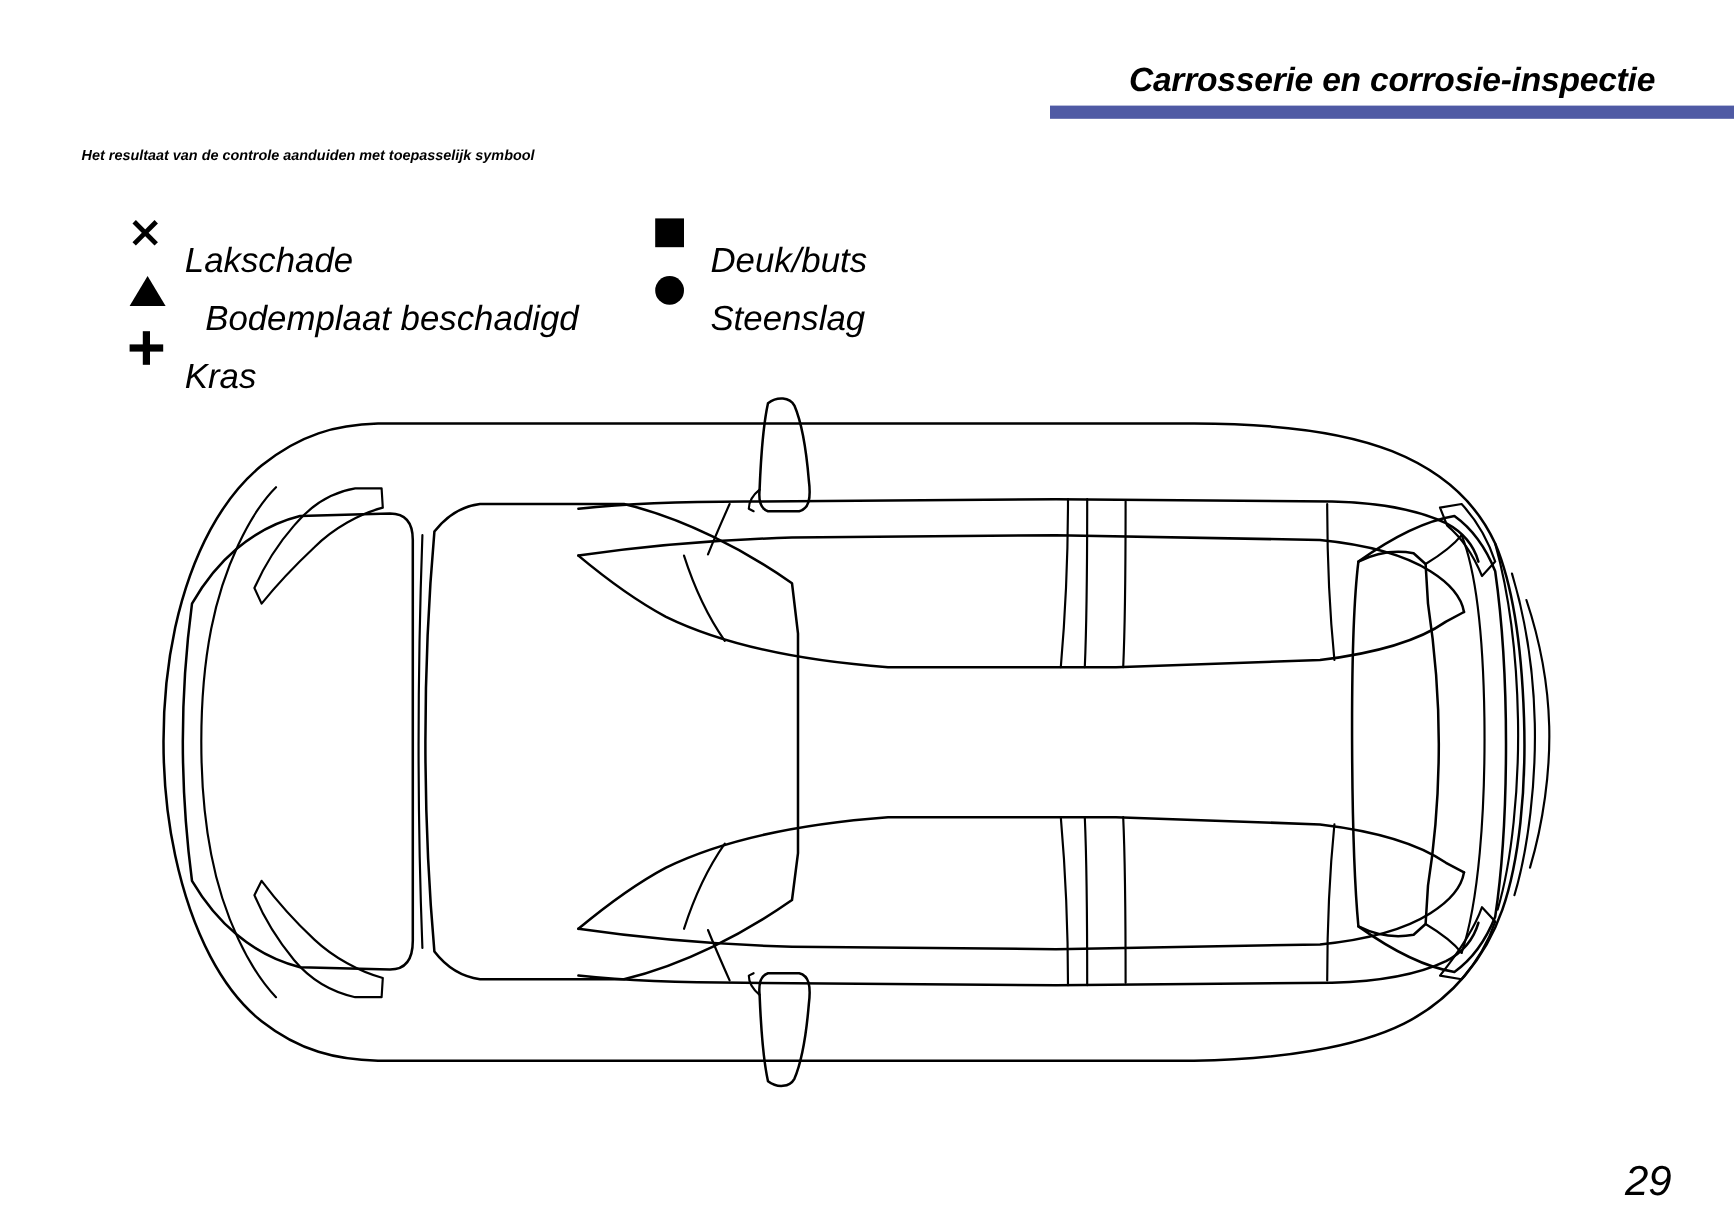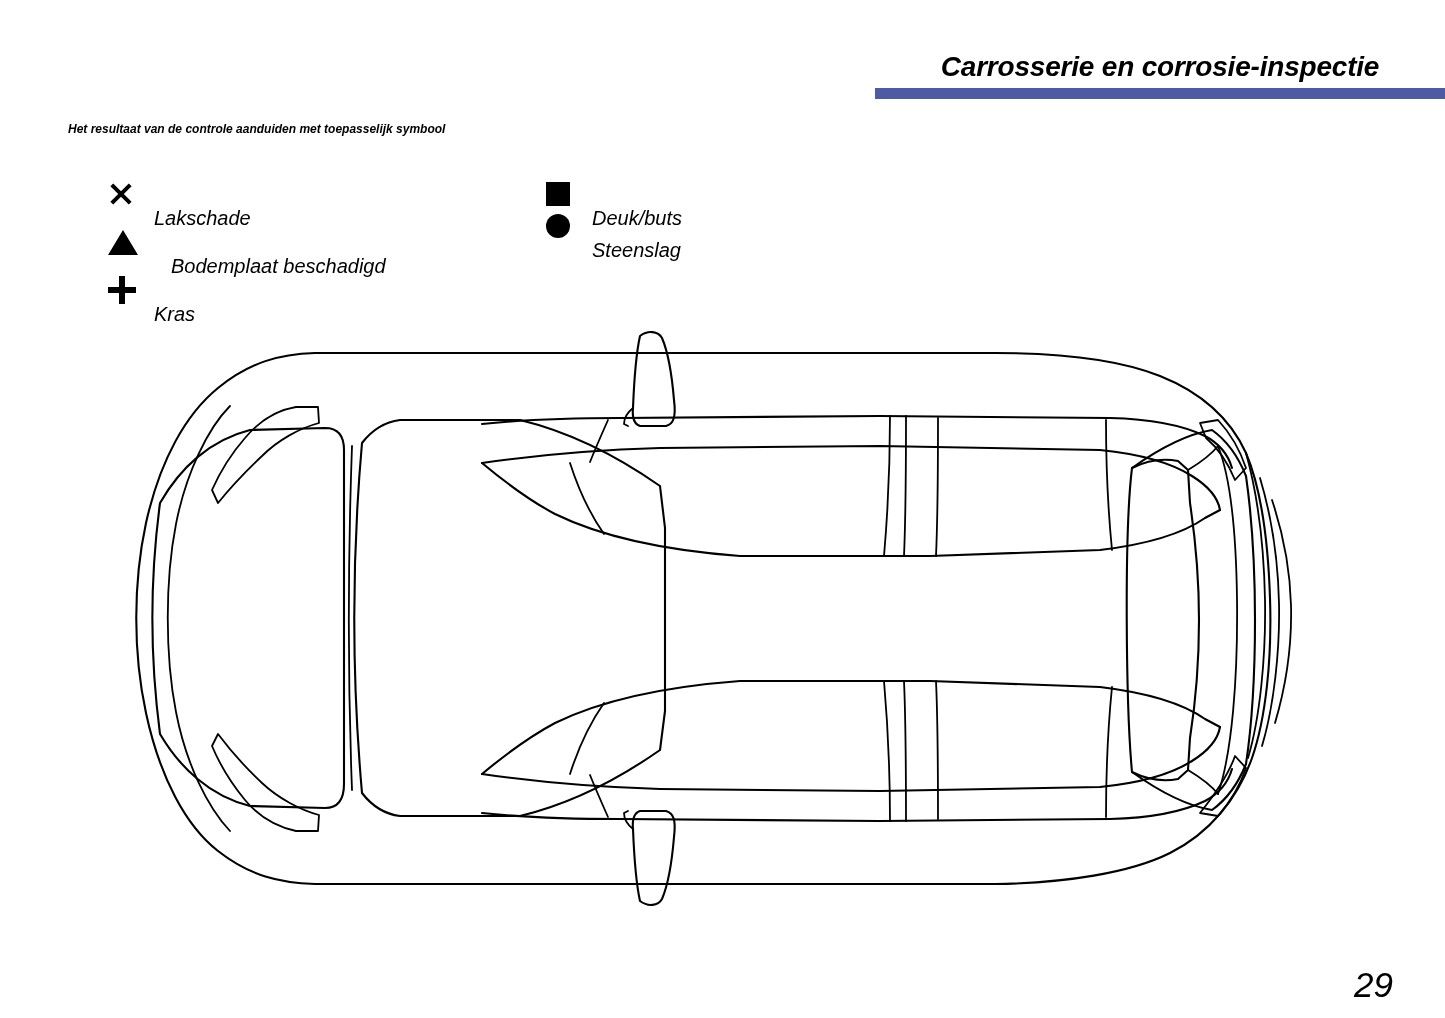--- a/index.html
+++ b/index.html
@@ -68,21 +68,21 @@
     height: 48px;
   }
   .legend-sym {
     width: 46px;
     display: flex;
     align-items: center;
     justify-content: flex-start;
     flex: 0 0 auto;
   }
   .legend-label {
-    font-size: 20px;
+    font-size: 29px;
     line-height: 28px;
     white-space: nowrap;
     margin-top: 48px;
   }
 
   
   .sym-x {
     position: relative;
     width: 26px;
     height: 26px;
@@ -206,21 +206,21 @@
       <span class="legend-label">Deuk/buts</span>
     </div>
 
     <div class="legend-item" style="left:0px; top:48px;gap:17px;">
       <span class="legend-sym">
         <span class="sym-triangle"></span>
       </span>
       <span class="legend-label">Bodemplaat beschadigd</span>
     </div>
 
-    <div class="legend-item" style="left:438px; top:32px;">
+    <div class="legend-item" style="left:438px; top:48px;">
       <span class="legend-sym">
         <span class="sym-circle"></span>
       </span>
       <span class="legend-label">Steenslag</span>
     </div>
 
     <div class="legend-item" style="left:0px; top:96px;">
       <span class="legend-sym">
         <span class="sym-plus"></span>
       </span>

